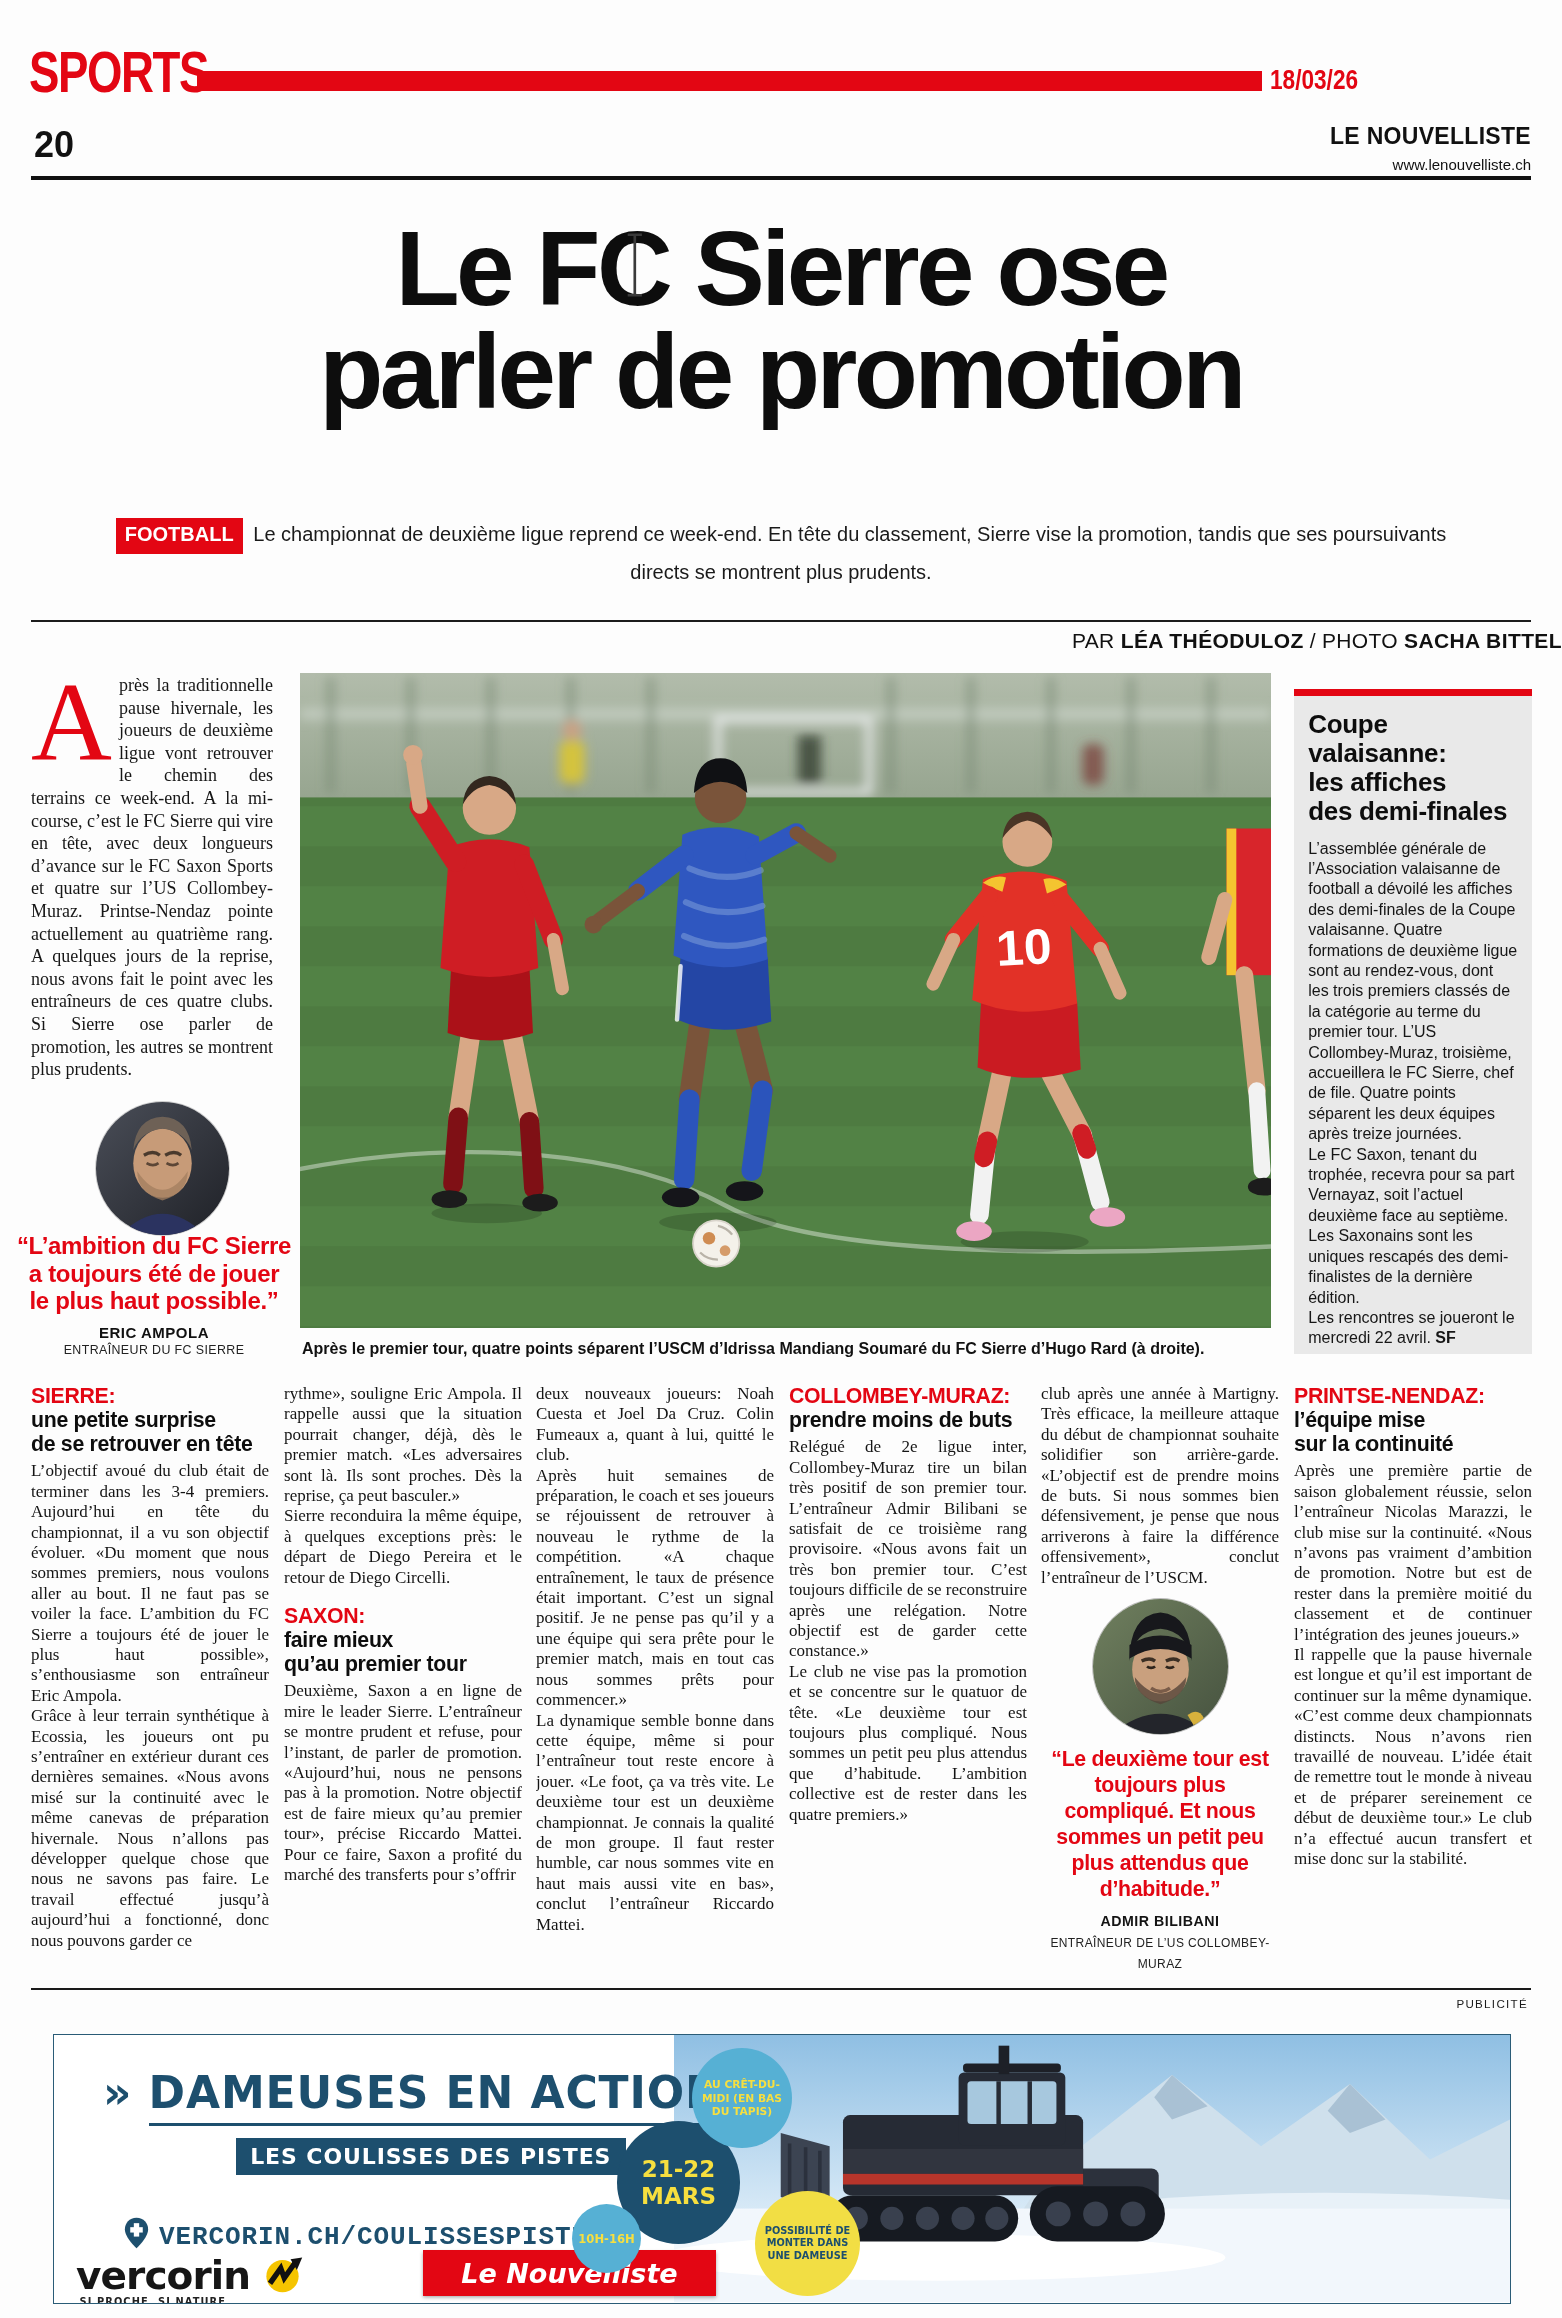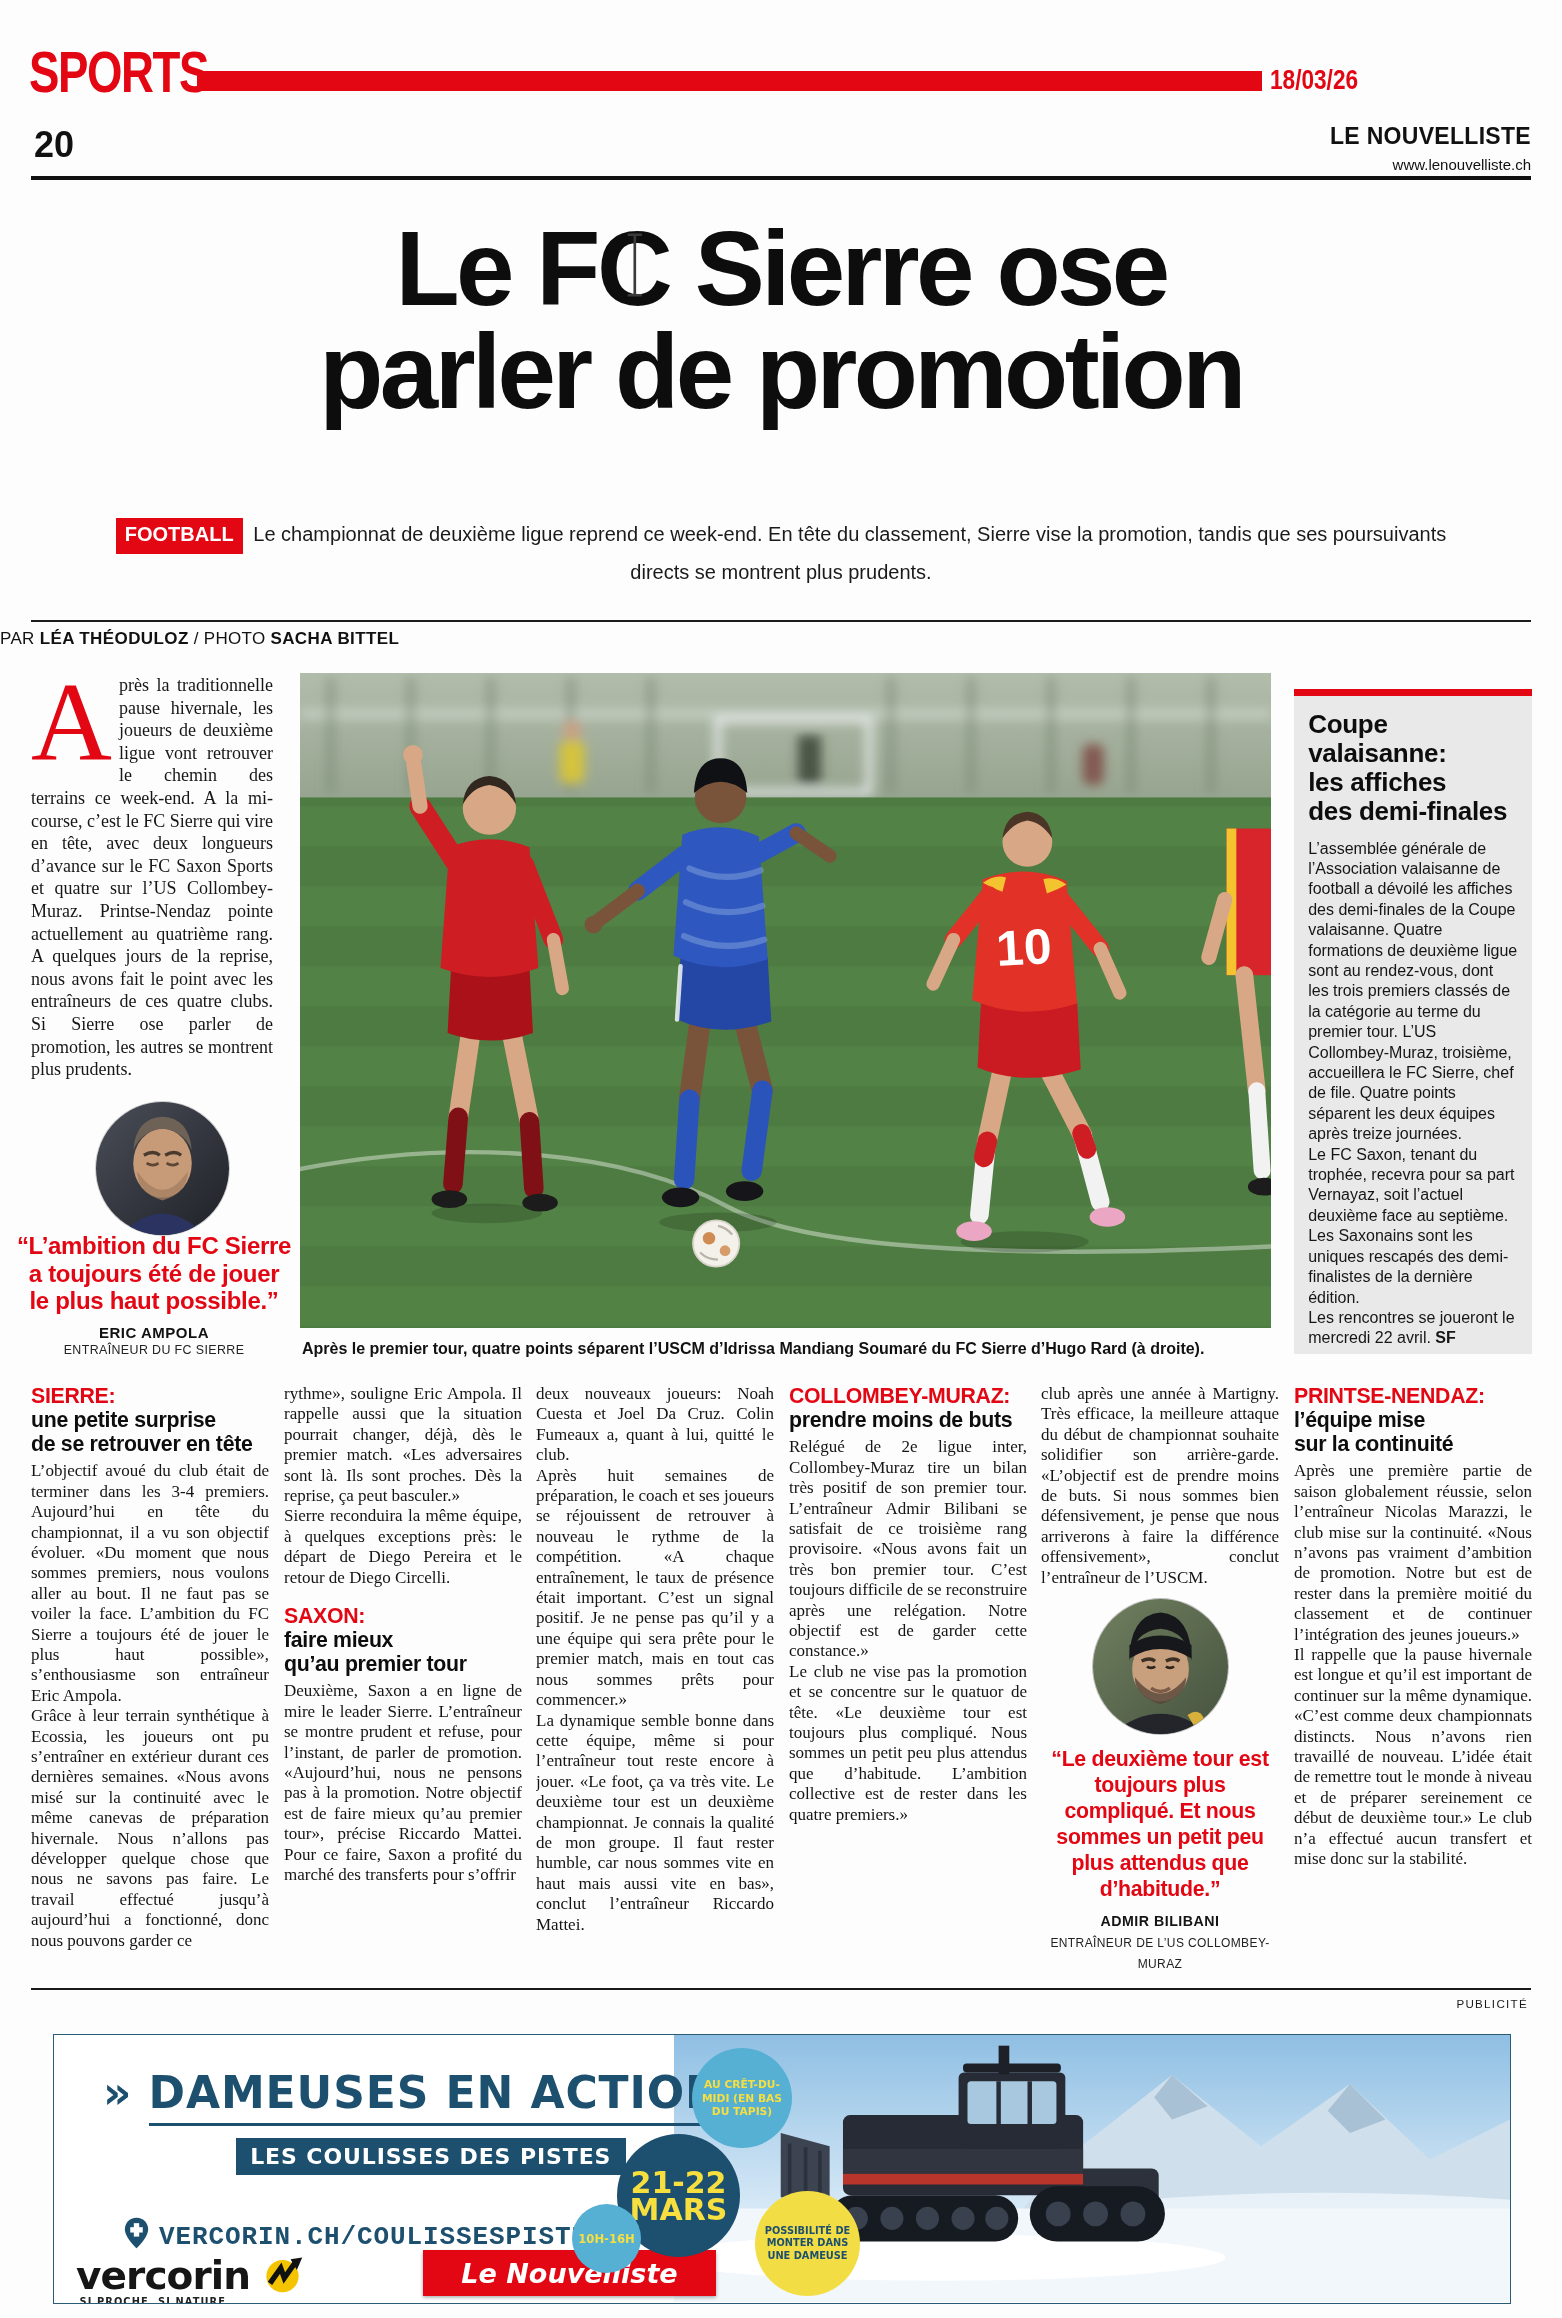--- a/index.html
+++ b/index.html
@@ -22,21 +22,21 @@
   .headline{position:absolute;left:0;top:217px;width:100%;text-align:center;font-weight:bold;
             color:#0d0d0d;font-size:105px;line-height:103px;letter-spacing:-3.6px;}
   .ibeam{position:absolute;left:625px;top:233px;width:19.6px;height:64px;}
 
   
   .kicker{position:absolute;left:98px;top:516px;width:1366px;text-align:center;font-size:20px;
           line-height:36px;color:#1a1a1a;}
   .badge{display:inline-block;background:#e30613;color:#fff;font-weight:bold;
          padding:0px 9px 3.6px;margin-right:10.7px;line-height:32px;}
   .byline-rule{position:absolute;left:31px;top:620px;width:1500px;height:1.8px;background:#1c1c1c;}
-  .byline{position:absolute;left:0;top:629px;width:100%;text-align:left;font-size:17px;
+  .byline{position:absolute;left:0;top:629px;width:100%;text-align:right;font-size:21px;
           letter-spacing:0.3px;}
   .byline b{letter-spacing:0.4px;}
 
   
   .intro{position:absolute;left:31px;top:674px;width:242px;font-family:"Liberation Serif",serif;
          font-size:18px;line-height:22.6px;text-align:justify;color:#161616;}
   .dropcap{float:left;color:#e30613;font-size:112px;line-height:87px;padding:5.3px 7.1px 0 0;
            font-family:"Liberation Serif",serif;}
 
   
@@ -96,22 +96,22 @@
   .brand{position:absolute;left:22px;top:217px;}
   .brand-row{display:flex;align-items:center;gap:11px;}
   .brand-word{font-size:39px;font-weight:bold;color:#161616;letter-spacing:-0.9px;
               font-family:"DejaVu Sans",sans-serif;}
   .brand-tag{font-size:9.8px;letter-spacing:1.1px;color:#222;margin:-1.8px 0 0 3.6px;font-weight:bold;}
   .ad-news{position:absolute;left:369px;top:215px;width:293px;height:46px;background:#e30613;
            color:#fff;display:flex;align-items:center;justify-content:center;font-size:27px;
            font-weight:bold;font-style:italic;box-shadow:0 1.8px 3.6px rgba(0,0,0,.35);}
   .circle{position:absolute;border-radius:50%;display:flex;align-items:center;justify-content:center;
           text-align:center;font-weight:bold;}
-  .c-navy{left:563px;top:99px;width:123px;height:123px;background:#1d4f6e;color:#f7df3f;
-          font-size:30px;line-height:27px;}
+  .c-navy{left:563px;top:86px;width:123px;height:123px;background:#1d4f6e;color:#f7df3f;
+          font-size:23px;line-height:27px;}
   .c-loc{left:638px;top:13.3px;width:100px;height:100px;background:#56b0d4;color:#f7df3f;
          font-size:10.7px;line-height:13.3px;padding:3.6px;box-sizing:border-box;}
   .c-hours{left:518px;top:169px;width:69px;height:69px;background:#56b0d4;color:#f7df3f;
            font-size:11.6px;}
   .c-note{left:701px;top:156px;width:105px;height:105px;background:#f2de44;color:#1d4f6e;
           font-size:9.8px;line-height:12.4px;padding:5.3px;box-sizing:border-box;}
 </style>
 </head>
 <body>
 

